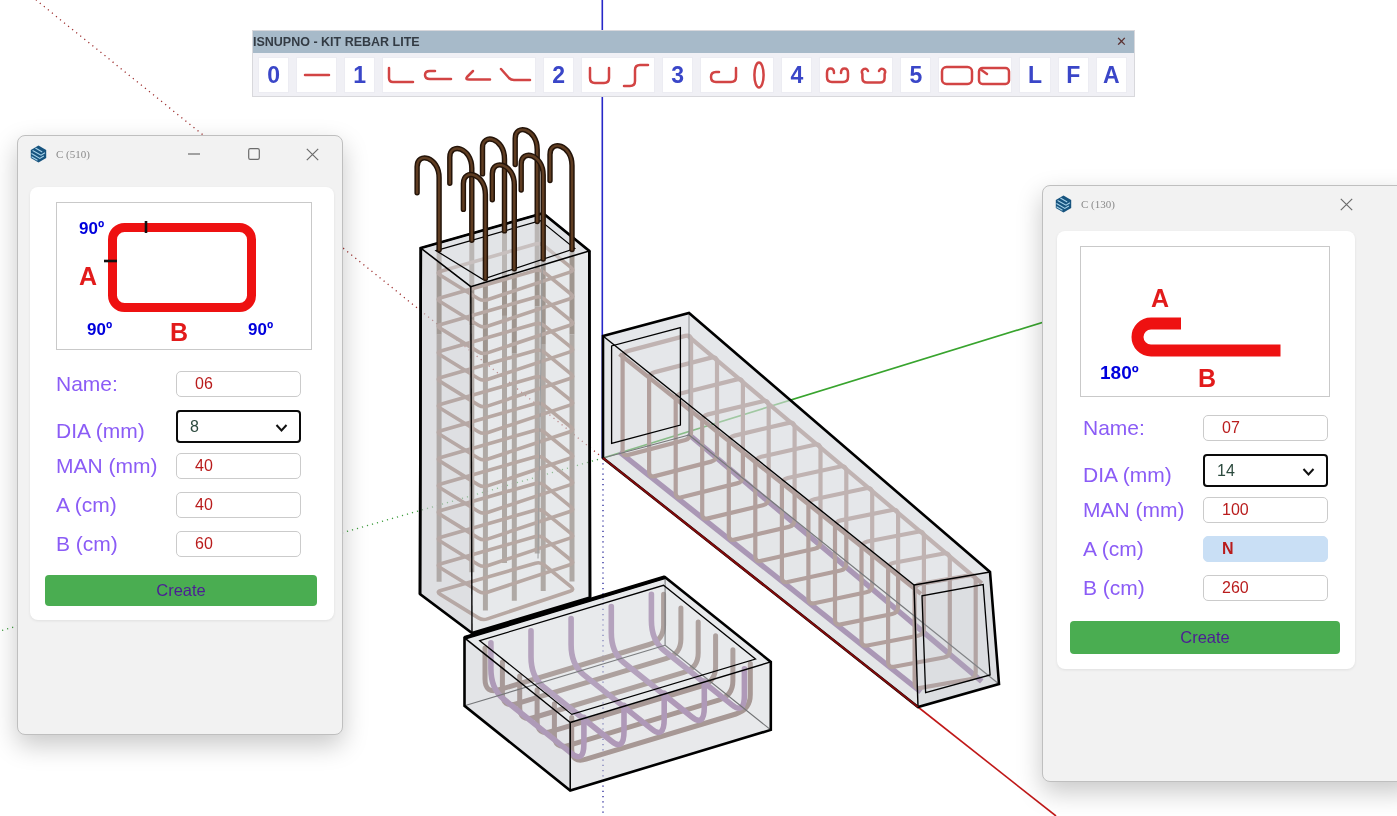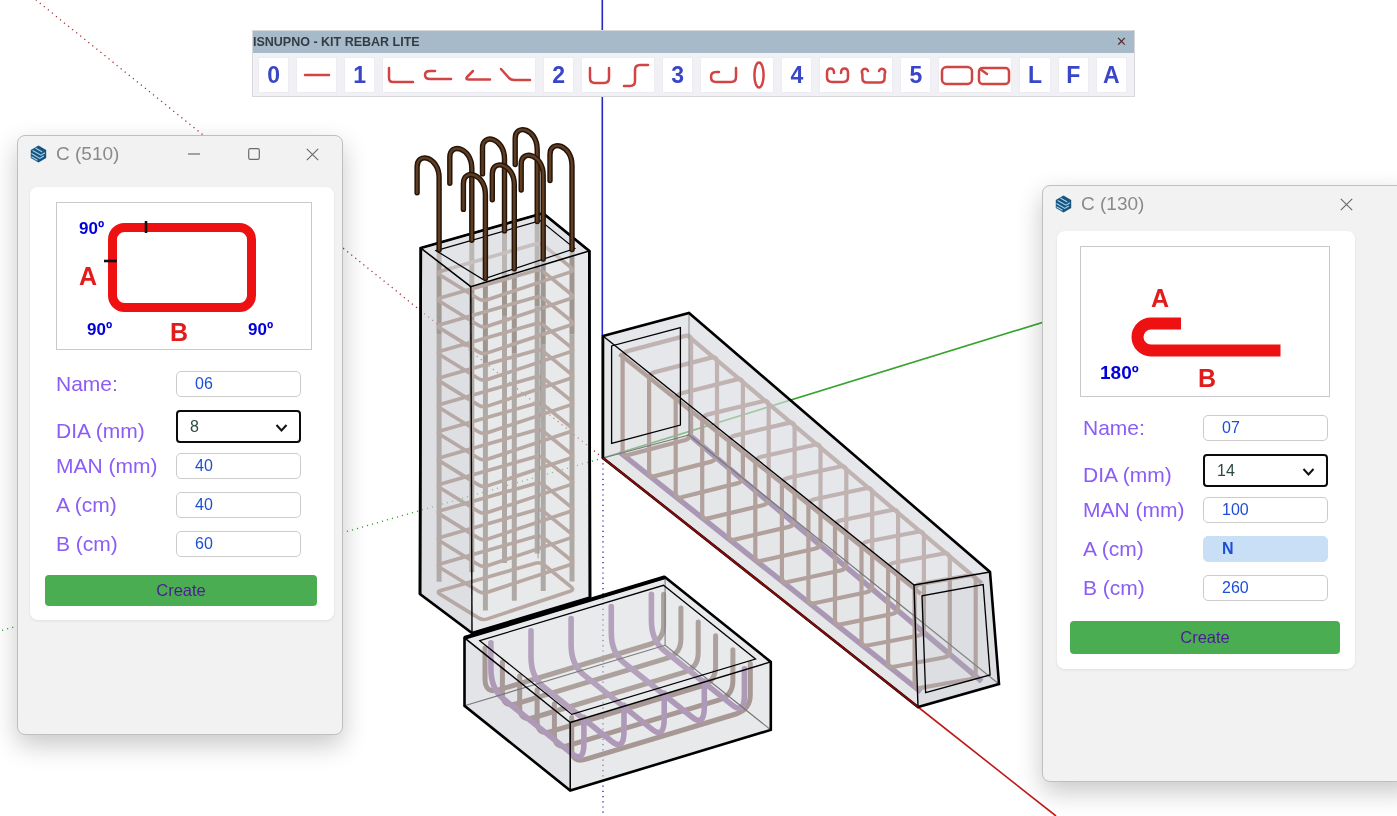--- a/index.html
+++ b/index.html
@@ -12,31 +12,31 @@
   line-height:22px; position:relative; }
 #tb-title .x { position:absolute; right:7px; top:0; font-weight:normal; font-size:13px; color:#5a3030; }
 #tb-row { display:flex; align-items:center; height:44px; padding-left:5px; }
 .cell { background:#fff; height:36px; margin-right:7px; display:flex; align-items:center;
   justify-content:center; border:1px solid #ececf2; }
 .cell.gl { justify-content:space-around; }
 .bnum { color:#3a46c8; font-size:23px; font-weight:bold; line-height:30px; }
 
 .dlg { position:absolute; background:#f2f2f2; border:1px solid #bfbfbf; border-radius:8px;
   box-shadow:0 10px 26px rgba(0,0,0,0.22); }
-.dtitle { height:36px; display:flex; align-items:center; padding-left:12px; color:#8a8a8a; font-size:19px; }
+.dtitle { height:36px; display:flex; align-items:center; padding-left:12px; color:#8a8a8a; font-size:11px;font-family:Liberation Serif, serif; }
 .dtitle svg { margin-right:9px; }
 .dctrl { position:absolute; top:0; height:36px; display:flex; align-items:center; justify-content:center;
   color:#444; }
 .card { position:absolute; background:#fff; border-radius:8px; box-shadow:0 1px 3px rgba(0,0,0,0.08); }
 .diagbox { position:absolute; border:1px solid #c9c9c9; background:#fff; }
 .frow { display:flex; align-items:center; margin-bottom:13px; height:26px; }
 .frow.dia { height:33px; margin-bottom:10px;align-items:flex-end; }
 .flab { width:120px; font-size:21px; color:#8b5cf6; }
 .inp, .sel { width:125px; height:26px; border:1px solid #cbcbcb; border-radius:5px; font-size:16px;
-  color:#1d4ed8; display:flex; align-items:center; padding-left:18px; background:#fff; }
+  color:#b91c1c; display:flex; align-items:center; padding-left:18px; background:#fff; }
 .sel { height:33px; border:2px solid #0a0a0a; border-radius:4px; padding-left:12px; position:relative; color:#2c4a3e; }
 .sel .chev { position:absolute; right:11px; top:12px; }
 .inp.hl { background:#c9dff5; border-color:#c9dff5; }
 .btn { position:absolute; background:#4aad51; color:#4c1d95; font-size:16.5px; border-radius:4px;
   display:flex; align-items:center; justify-content:center; }
 </style></head>
 <body>
 <svg id="scene" width="1397" height="816" viewBox="0 0 1397 816">
 <line x1="602.3" y1="0" x2="602.3" y2="458" stroke="#2727c8" stroke-width="1.6"></line>
 <line x1="603" y1="458" x2="603" y2="816" stroke="#31319e" stroke-width="1.4" stroke-dasharray="1.2 4.0"></line>

